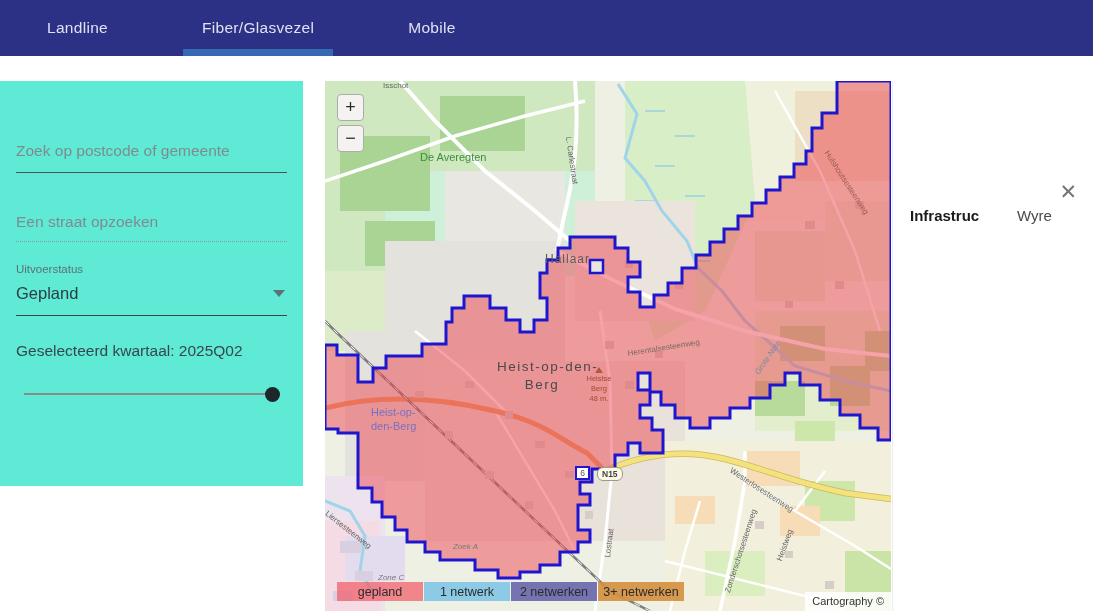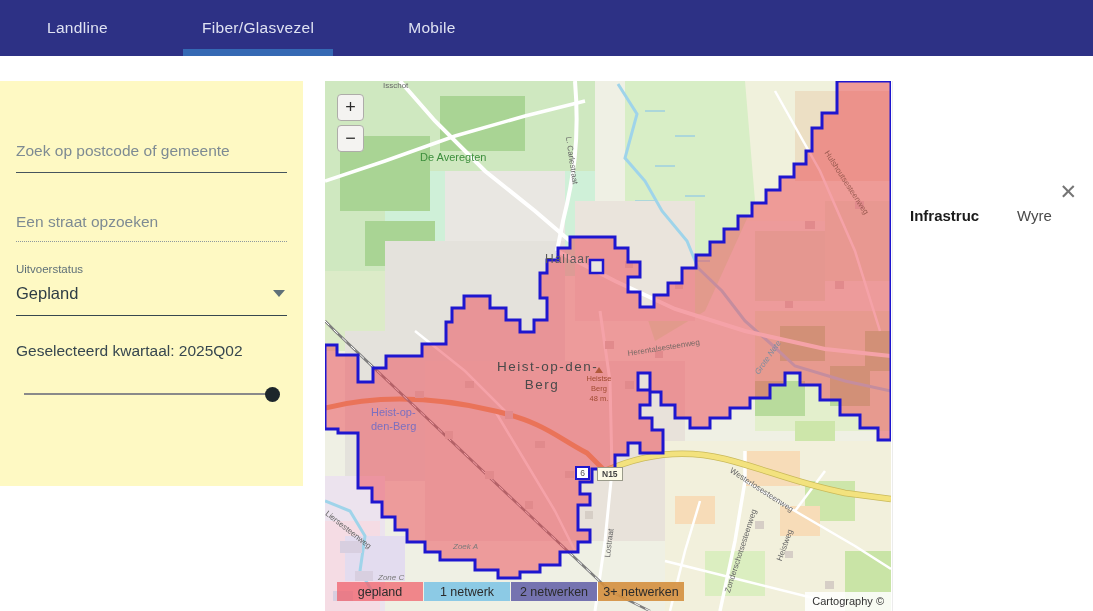--- a/index.html
+++ b/index.html
@@ -7,21 +7,21 @@
               font-family:"Liberation Sans", sans-serif; }
 
   
   .nav { position:absolute; left:0; top:0; width:1093px; height:56px; background:#2d3185; }
   .nav-tabs { display:flex; height:100%; }
   .nav-tab { position:relative; height:100%; display:flex; align-items:center; justify-content:center;
              padding:0 47px; color:#dfe2f2; font-size:15.5px; letter-spacing:.3px; cursor:pointer; }
   .nav-tab.active .tab-underline { position:absolute; left:28px; right:28px; bottom:0; height:7px; background:#3569b4; }
 
   
-  .sidebar { position:absolute; left:0; top:81px; width:303px; height:405px; background:#fef9c3; }
+  .sidebar { position:absolute; left:0; top:81px; width:303px; height:405px; background:#5eead4; }
   .sb-inner { padding:0 16px; }
   .field-input { width:271px; background:transparent; border:none; outline:none;
                  font-family:"Liberation Sans",sans-serif; font-size:15.5px; color:#3a4a52; }
   .field-input::placeholder { color:#7e8b93; opacity:1; }
   .f-search { margin-top:61px; padding-bottom:12px; border-bottom:1px solid #46555d; }
   .f-street { margin-top:40px; padding-bottom:10px; border-bottom:1px dotted #8d989f; }
   .small-label { margin-top:21px; font-size:11.5px; color:#5f7078; }
   .select-row { display:flex; align-items:center; justify-content:space-between;
                 padding:9px 0 12px 0; border-bottom:1px solid #37474f; cursor:pointer; }
   .select-value { font-size:16.5px; color:#2e3d45; }
@@ -44,21 +44,21 @@
   .maplabel { position:absolute; color:#666; white-space:nowrap; z-index:4; pointer-events:none; }
   .lbl-area   { color:#3d8f3d; font-size:11px; }
   .lbl-town   { color:#5a5a5a; font-size:12px; letter-spacing:1px; }
   .lbl-city   { color:#4a4a4a; font-size:13.5px; letter-spacing:1.5px; text-align:center; line-height:1.35; }
   .lbl-peak   { color:#a04a30; font-size:7.5px; text-align:center; line-height:1.3; }
   .peak-tri   { width:0; height:0; margin:0 auto 1px auto; border-left:4px solid transparent;
                 border-right:4px solid transparent; border-bottom:6px solid #b05a3c; }
   .lbl-station{ color:#7b6fc0; font-size:11px; line-height:1.3; }
   .lbl-zone   { color:#7a7a7a; font-style:italic; font-size:8px; }
   .lbl-street { font-size:8px; color:#666; }
-  .shield { position:absolute; background:#fcfae6; border:1px solid #9a9a8a; border-radius:0;
+  .shield { position:absolute; background:#fcfae6; border:1px solid #9a9a8a; border-radius:6px;
             font-size:8.5px; font-weight:bold; color:#444; padding:1px 4px; z-index:4; }
   .shield-cut { position:absolute; background:#fff; border:2px solid #2017cf; font-size:8.5px;
                 color:#555; width:15px; height:14px; text-align:center; z-index:4; overflow:hidden; }
   .legend { position:absolute; left:12px; bottom:10px; display:flex; gap:1px; z-index:6; }
   .legend-item { width:86px; height:19px; display:flex; align-items:center; justify-content:center;
                  font-size:12.5px; color:#2b2b2b; }
   .lg-0 { background:rgba(240,93,103,.72); }
   .lg-1 { background:rgba(111,191,229,.78); }
   .lg-2 { background:rgba(95,93,167,.85); }
   .lg-3 { background:rgba(212,143,62,.9); }

